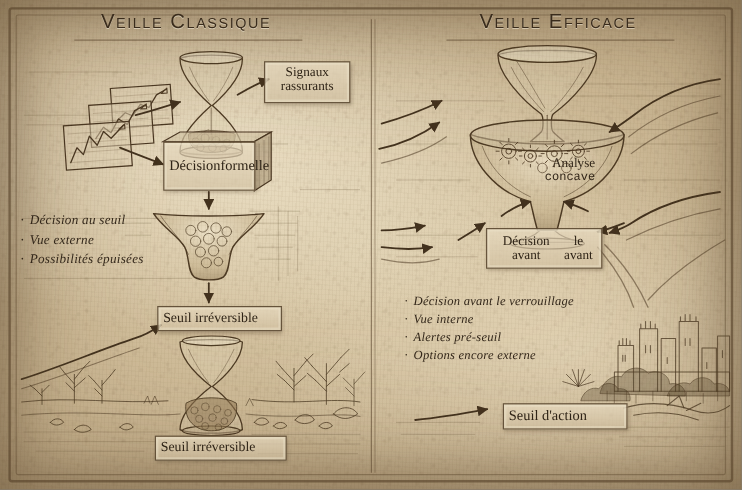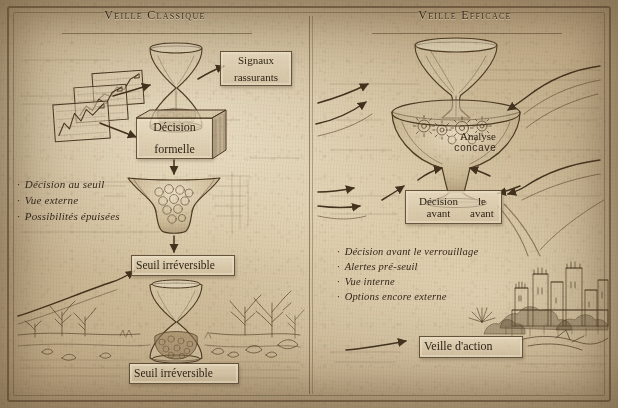--- a/index.html
+++ b/index.html
@@ -42,31 +42,31 @@
   #divider{
     position:absolute;left:309px;top:16px;width:0;height:378px;
     border-left:1px solid rgba(86,64,40,.55);
   }
   #divider::after{content:"";position:absolute;left:2px;top:0;height:100%;border-left:1px solid rgba(86,64,40,.35);}
 
   svg.art{position:absolute;left:0;top:0;width:618px;height:408px;pointer-events:none;overflow:visible;}
 
   .ttl{
     position:absolute;text-align:center;color:#3a2c1c;
-    font-family:Liberation Serif, serif;font-size:12px;letter-spacing:1.3px;
+    font-family:Liberation Sans, sans-serif;font-size:17px;letter-spacing:1.3px;
     font-variant:small-caps;text-shadow:0 1px 0 rgba(255,250,235,.45);
   }
   .ttl-rule{position:absolute;height:0;border-top:1px solid rgba(86,64,40,.55);}
 
   .label{
     position:absolute;box-sizing:border-box;text-align:center;color:#2f2417;
     border:1px solid rgba(74,55,33,.80);
     background:linear-gradient(180deg,rgba(232,219,193,.72),rgba(208,191,160,.62));
     box-shadow:inset 0 0 0 2px rgba(238,228,204,.45), 1px 2px 3px rgba(70,52,30,.28);
-    font-family:"Liberation Serif",serif;display:flex;align-items:center;justify-content:space-between;
+    font-family:"Liberation Serif",serif;display:flex;align-items:center;justify-content:flex-start;
     line-height:1.12;padding:2px 4px;
   }
   .bullets{position:absolute;color:#33271a;font-family:"Liberation Serif",serif;}
   .bullets div{white-space:nowrap;margin-bottom:4px;font-style:italic;}
   .bullets .bt{letter-spacing:.2px;}
   .bu-dot{display:inline-block;margin-right:5px;}
 
   .ink{fill:none;stroke:#4e3b24;stroke-linecap:round;stroke-linejoin:round;}
   .ink-l{fill:none;stroke:rgba(78,59,36,.55);stroke-linecap:round;}
   .glass{fill:rgba(224,210,180,.45);stroke:#4e3b24;stroke-width:1.1;stroke-linejoin:round;}
@@ -376,21 +376,21 @@
   <div class="ttl-rule" style="left:62px;top:33px;width:190px;"></div>
 
   <div class="ttl" style="left:330px;top:8px;width:270px;">Veille Efficace</div>
   <div class="ttl-rule" style="left:372px;top:33px;width:190px;"></div>
 
   <div class="label" style="left:220px;top:51px;width:72px;height:35px;font-size:11px;flex-direction:column;">
     <span>Signaux</span>
     <span>rassurants</span>
   </div>
 
-  <div class="label" style="left:136px;top:118px;width:77px;height:41px;font-size:12px;flex-direction:column;">
+  <div class="label" style="left:136px;top:118px;width:77px;height:41px;font-size:12px;flex-direction:row;">
     <span>Décision</span>
     <span>formelle</span>
   </div>
 
   <div class="label" style="left:131px;top:255px;width:104px;height:21px;font-size:11.5px;">Seuil irréversible</div>
 
   <div class="label" style="left:129px;top:363px;width:110px;height:21px;font-size:11.5px;">Seuil irréversible</div>
 
   <div class="bullets" style="left:17px;top:178px;font-size:11px;">
     <div><span class="bu-dot">·</span><span class="bt">Décision au seuil</span></div>
@@ -401,22 +401,22 @@
   <div style="position:absolute;left:416px;top:130px;width:80px;text-align:right;color:#33271a;font-size:11px;line-height:1.2;">
     <div>Analyse</div>
     <div style="font-size:10px;font-family:Liberation Mono, monospace;">concave</div>
   </div>
 
   <div class="label" style="left:405px;top:190px;width:97px;height:34px;font-size:11px;">
     <span>Décision avant</span>
     <span>le avant</span>
   </div>
 
-  <div class="label" style="left:419px;top:336px;width:104px;height:22px;font-size:12px;">Veille d'action</div>
+  <div class="label" style="left:419px;top:336px;width:104px;height:22px;font-size:12px;">Seuil d'action</div>
 
   <div class="bullets" style="left:337px;top:246px;font-size:10.5px;">
     <div><span class="bu-dot">·</span><span class="bt">Décision avant le verrouillage</span></div>
+    <div><span class="bu-dot">·</span><span class="bt">Vue interne</span></div>
     <div><span class="bu-dot">·</span><span class="bt">Alertes pré-seuil</span></div>
-    <div><span class="bu-dot">·</span><span class="bt">Vue interne</span></div>
     <div><span class="bu-dot">·</span><span class="bt">Options encore externe</span></div>
   </div>
 
 </div>
 
 </body></html>

